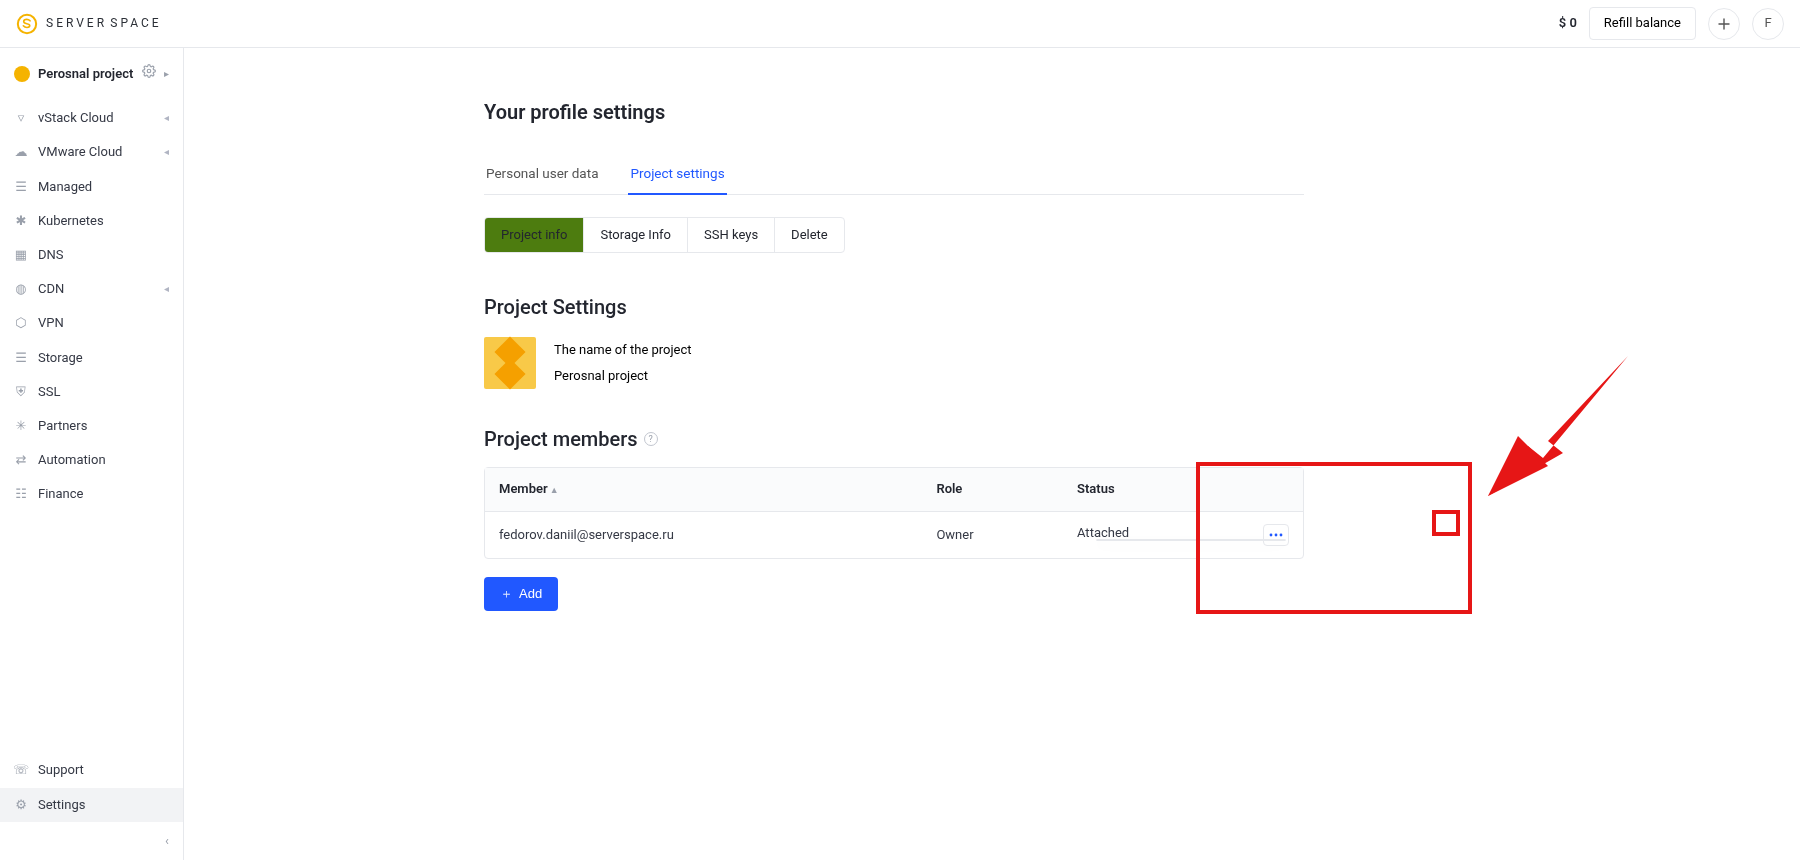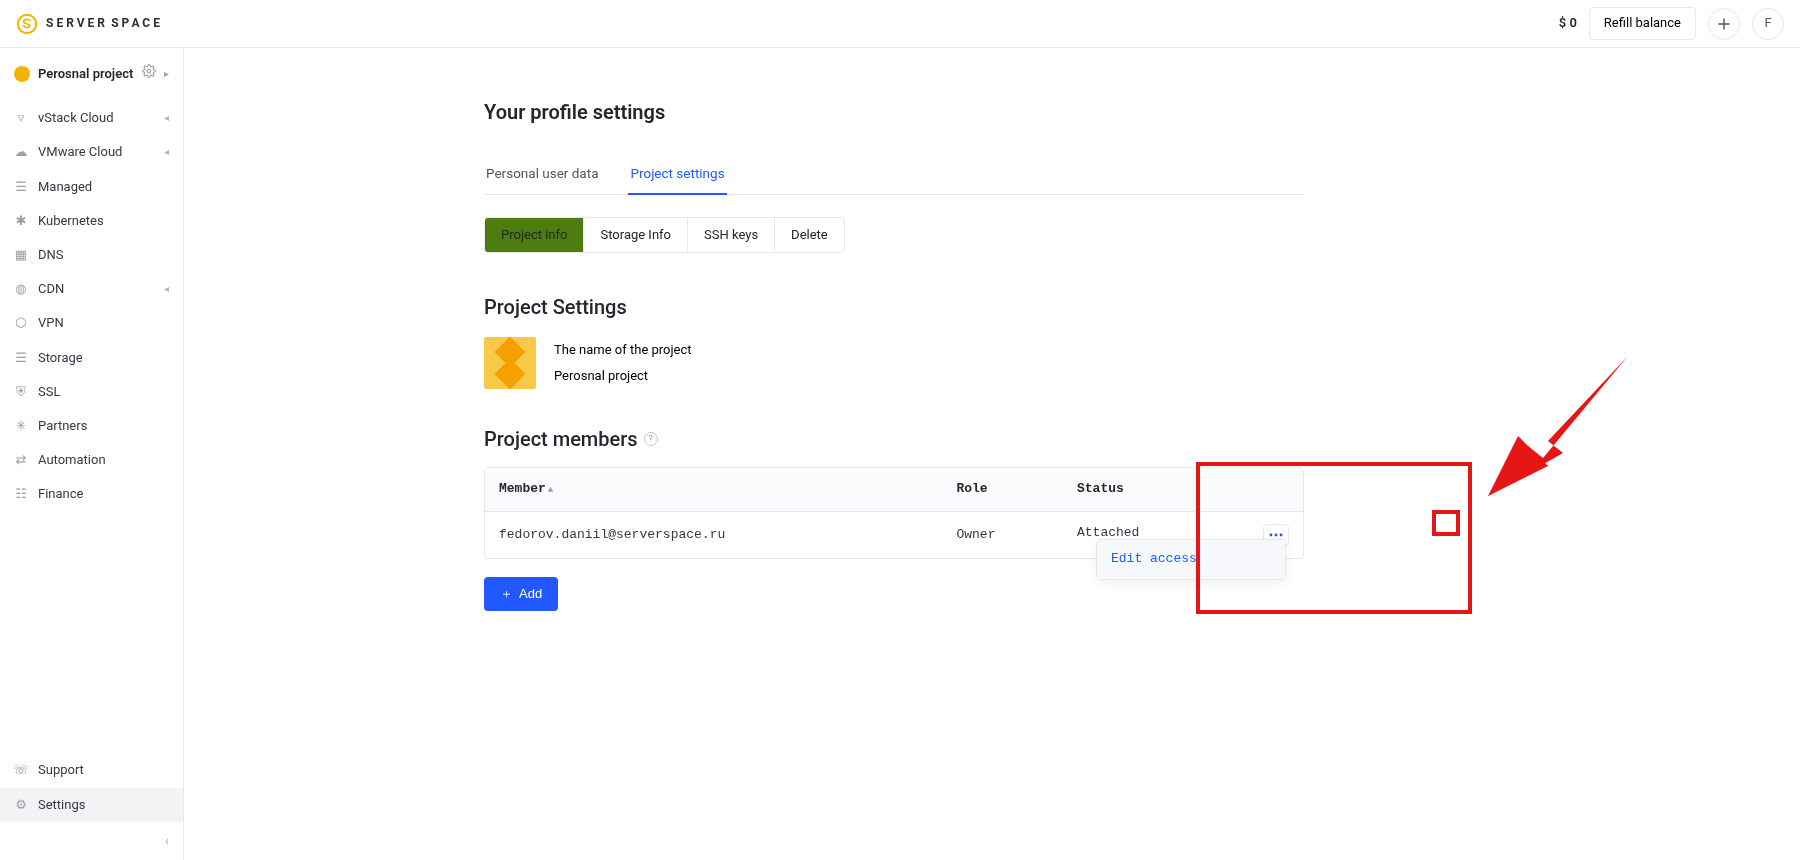--- a/index.html
+++ b/index.html
@@ -12,21 +12,21 @@
     --bg:#ffffff;
     --sidebar-bg:#ffffff;
     --row-hover:#f7f8fa;
     --annot-red:#e61616;
   }
   *{box-sizing:border-box;}
   body{margin:0;font:13px/1.4 -apple-system,BlinkMacSystemFont,"Segoe UI",Roboto,Arial,sans-serif;color:var(--text);background:#fff;}
   .topbar{display:flex;align-items:center;justify-content:space-between;height:48px;border-bottom:1px solid var(--border);padding:0 16px;}
   .logo{display:flex;align-items:center;gap:8px;}
   .logo-mark{width:22px;height:22px;}
-  .logo-text{font-size:12px;letter-spacing:3px;color:#2b2f36;font-weight:700;}
+  .logo-text{font-size:12px;letter-spacing:3px;color:#2b2f36;font-weight:400;}
   .top-right{display:flex;align-items:center;gap:12px;}
   .balance{font-weight:600;}
   .btn{border:1px solid var(--border);background:#fff;padding:6px 14px;border-radius:4px;cursor:pointer;font:inherit;}
   .circle-btn{width:32px;height:32px;border:1px solid var(--border);border-radius:50%;display:flex;align-items:center;justify-content:center;cursor:pointer;color:#555;}
   .layout{display:flex;height:calc(100vh - 48px);}
   .sidebar{width:184px;border-right:1px solid var(--border);display:flex;flex-direction:column;}
   .project-row{display:flex;align-items:center;gap:8px;padding:16px 14px 12px;}
   .proj-dot{width:16px;height:16px;border-radius:50%;background:var(--amber);}
   .proj-name{font-weight:600;font-size:13px;flex:1;}
   .proj-gear{color:#9aa0ab;cursor:pointer;}
@@ -49,21 +49,21 @@
   .subtab.active{background:#4d7c0f;}
   h2{font-size:20px;font-weight:500;margin:0 0 16px;}
   .proj-block{display:flex;align-items:center;gap:18px;margin-bottom:36px;}
   .proj-avatar{width:52px;height:52px;background:#f8c948;border-radius:2px;position:relative;}
   .proj-avatar::before,.proj-avatar::after{content:"";position:absolute;width:22px;height:22px;background:#f5a000;transform:rotate(45deg);}
   .proj-avatar::before{top:4px;left:15px;}
   .proj-avatar::after{bottom:4px;left:15px;}
   .proj-meta div{padding:4px 0;font-size:13px;color:#000000;}
   .section-h{display:flex;align-items:center;gap:6px;margin-bottom:14px;}
   .help{width:14px;height:14px;border:1px solid #c2c6cf;border-radius:50%;display:inline-flex;align-items:center;justify-content:center;font-size:9px;color:#9aa0ab;}
-  .table-wrap{position:relative;font-family:Liberation Mono, monospace;}
+  .table-wrap{position:relative;}
   .table{width:100%;border:1px solid var(--border);border-radius:4px;border-collapse:separate;border-spacing:0;}
   .table th,.table td{text-align:left;padding:12px 14px;font-size:13px;}
   .table thead th{background:#fafbfc;border-bottom:1px solid var(--border);color:#23262f;font-weight:600;}
   .table tbody td{color:#353945;}
   .sort-ar{font-size:9px;color:#9aa0ab;margin-left:2px;}
   .dots-btn{width:26px;height:22px;border:1px solid var(--border);border-radius:4px;display:inline-flex;align-items:center;justify-content:center;color:var(--blue);cursor:pointer;}
   .add-btn{margin-top:18px;background:var(--blue);color:#fff;border:none;padding:8px 16px;border-radius:4px;display:inline-flex;align-items:center;gap:6px;cursor:pointer;font-size:13px;}
   .add-btn .plus{opacity:.85;}
   .dropdown{position:absolute;right:18px;top:72px;background:#fff;border:1px solid var(--border);border-radius:4px;min-width:190px;box-shadow:0 4px 14px rgba(0,0,0,.06);}
   .dropdown .item{padding:10px 14px;font-size:13px;cursor:pointer;border-bottom:1px solid var(--border);}
@@ -239,21 +239,20 @@
                       <circle cx="7" cy="2" r="1.4" fill="#2158ff"></circle>
                       <circle cx="12" cy="2" r="1.4" fill="#2158ff"></circle>
                     </svg>
                 </span>
               </td>
             </tr>
           </tbody>
         </table>
 
         <div class="dropdown">
-          <div class="item edit">Edit access</div>
         </div>
       </div>
 
       <button class="add-btn">
         <span class="plus">＋</span>
         <span>Add</span>
       </button>
     </div>
 
     <div class="annot-box outer"></div>

